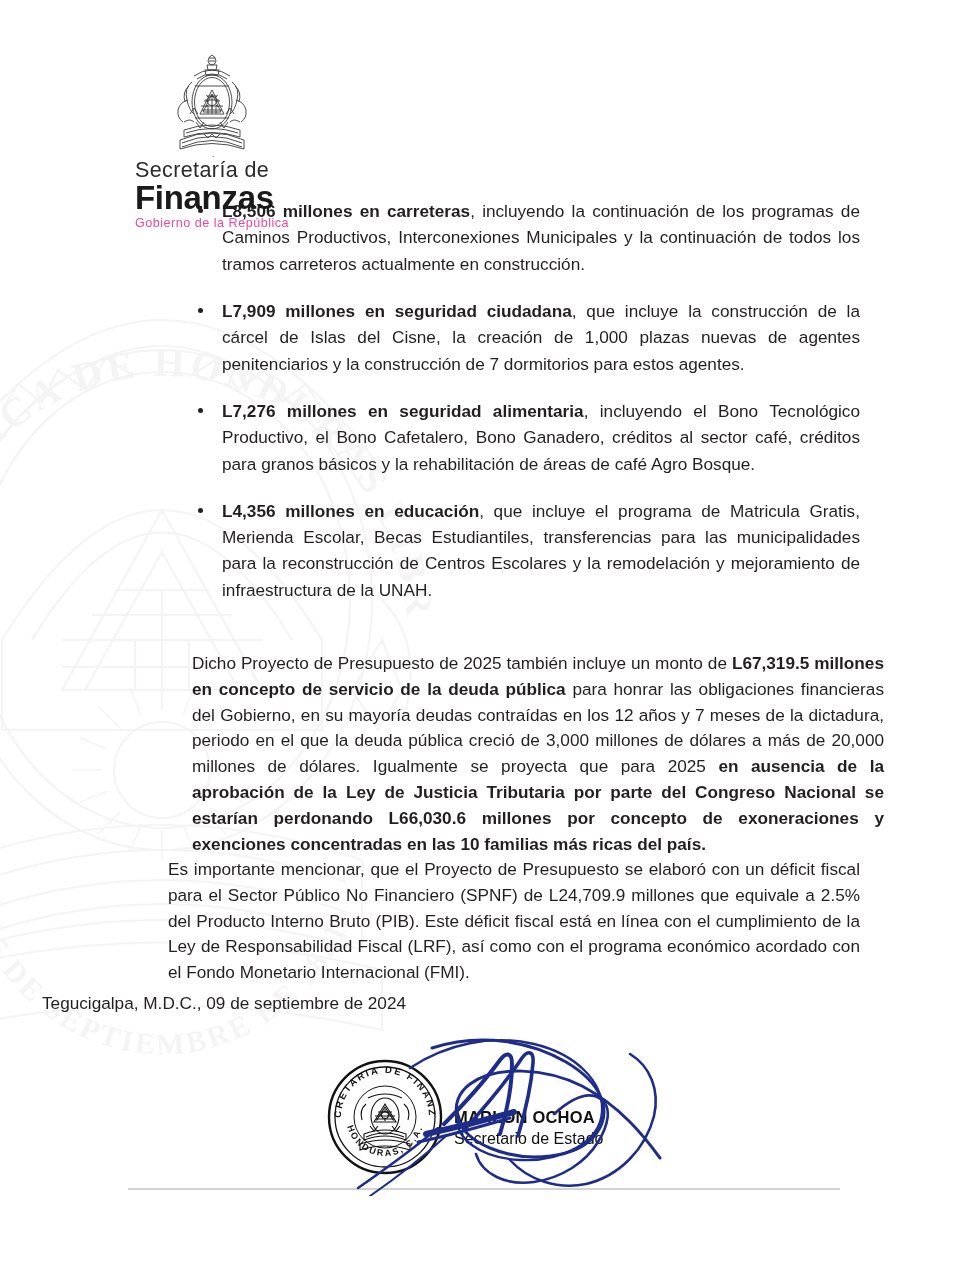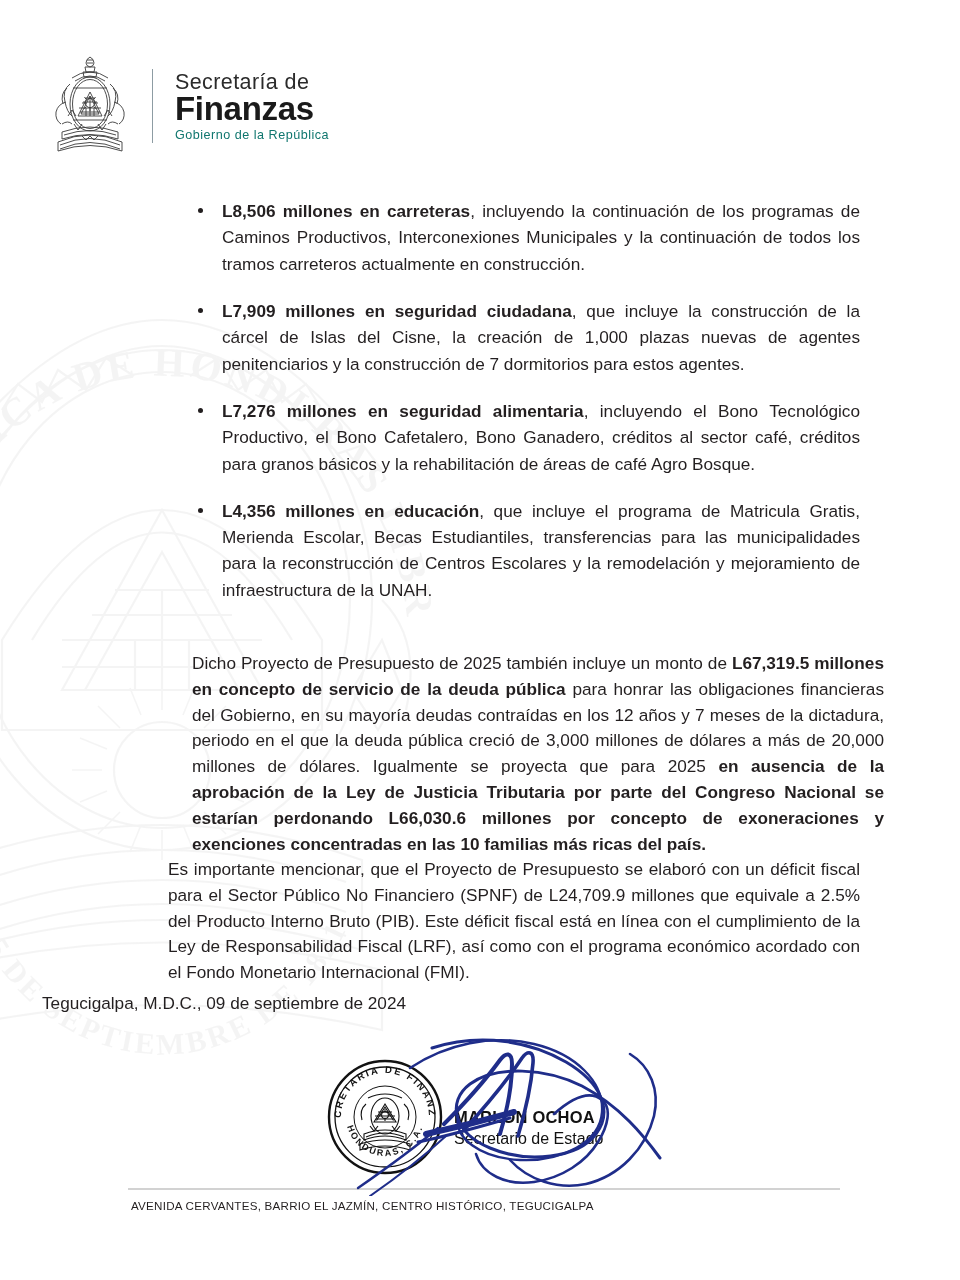--- a/index.html
+++ b/index.html
@@ -33,20 +33,21 @@
   
   .letterhead {
     position: absolute;
     left: 52px;
     top: 52px;
     width: 320px;
     height: 108px;
     display: flex;
     align-items: center;
     z-index: 3;
+    flex-direction: column;
   }
   .crest {
     width: 76px;
     height: 104px;
     flex: 0 0 76px;
   }
   .crest svg { width: 100%; height: 100%; display: block; }
   .lockup-rule {
     width: 1px;
     height: 74px;
@@ -65,21 +66,21 @@
   .wm-line2 {
     font-size: 33px;
     font-weight: 700;
     letter-spacing: -0.3px;
     color: #1a1a1a;
     line-height: 1.05;
     margin-top: -1px;
   }
   .wm-line3 {
     font-size: 12.6px;
-    color: #0f766e;
+    color: #ec4899;
     letter-spacing: 0.5px;
     line-height: 1.2;
     margin-top: 1px;
   }
 
   
   .doc-body {
     position: absolute;
     left: 0;
     top: 0;
@@ -399,14 +400,13 @@
         <path d="M44 150 C70 132 98 112 124 90" stroke-width="2.4"></path>
         <path d="M56 158 C82 140 108 120 132 98" stroke-width="2"></path>
       </g>
     </svg>
   </div>
 
 </div>
 
 <div class="footer-rule"></div>
 <div class="footer">
-  <div class="footer-line">AVENIDA CERVANTES, BARRIO EL JAZMÍN, CENTRO HISTÓRICO, TEGUCIGALPA</div>
 </div>
 
 </body></html>

